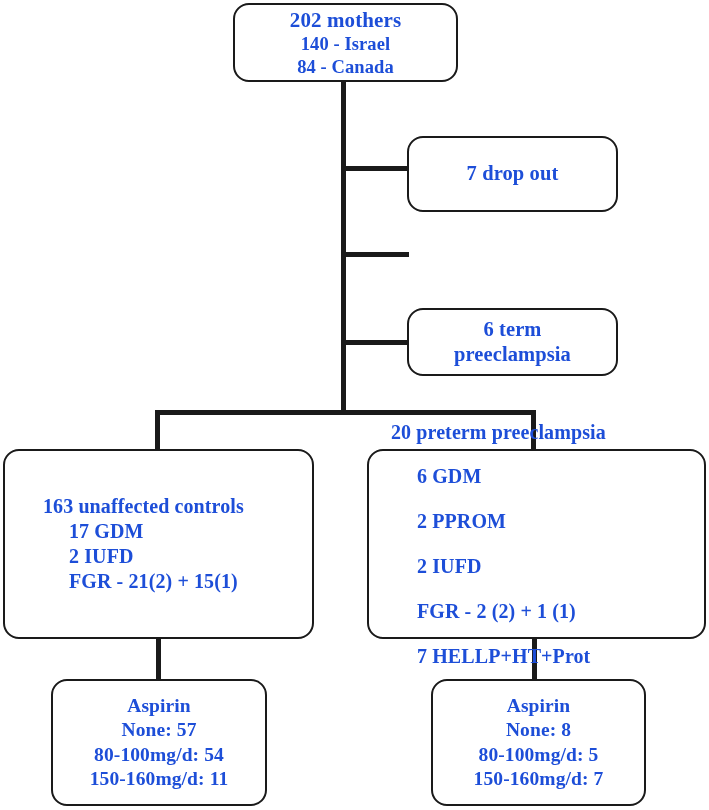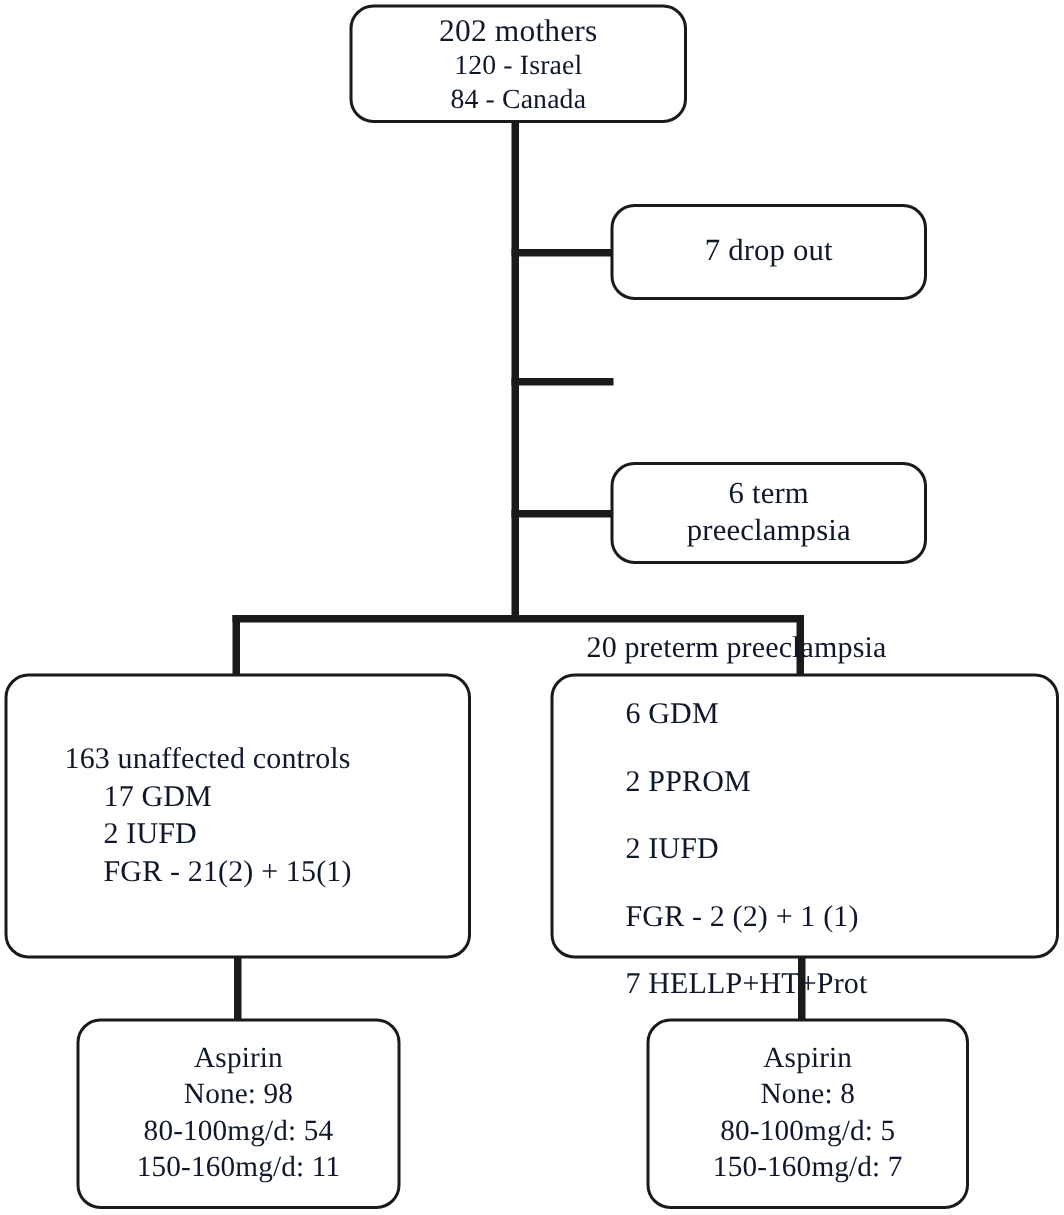--- a/index.html
+++ b/index.html
@@ -20,22 +20,22 @@
     box-sizing: border-box;
     border: 2.2px solid #1a1a1a;
     border-radius: 16px;
     background: #ffffff;
     display: flex;
     flex-direction: column;
     justify-content: center;
     z-index: 3;
   }
   .node .line {
-    font-weight: normal;
-    color: #0f172a;
+    font-weight: bold;
+    color: #1d4ed8;
     letter-spacing: 0.1px;
     line-height: 1.24;
     white-space: pre;
   }
   .center .line { text-align: center; }
   .leftalign {
     align-items: flex-start;
   }
   .leftalign .line { text-align: left; }
 
@@ -43,21 +43,21 @@
   .conn {
     position: absolute;
     background: #1a1a1a;
     z-index: 1;
   }
   .vline { width: 5px; }
   .hline { height: 5px; }
 
   
   #node-top        { left: 233px;  top: 3px;   width: 225px; height: 79px;  }
-  #node-dropout    { left: 407px;  top: 136px; width: 211px; height: 64px;  }
+  #node-dropout    { left: 407px;  top: 136px; width: 211px; height: 76px;  }
   #node-lostfetus  { left: 407px;  top: 221px; width: 211px; height: 67px;  }
   #node-termpre    { left: 407px;  top: 308px; width: 211px; height: 68px;  }
   #node-controls   { left: 3px;    top: 449px; width: 311px; height: 190px; }
   #node-preterm    { left: 367px;  top: 449px; width: 339px; height: 190px; }
   #node-aspirin-l  { left: 51px;   top: 679px; width: 216px; height: 127px; }
   #node-aspirin-r  { left: 431px;  top: 679px; width: 215px; height: 127px; }
 
   #node-top .line       { font-size: 21px; }
   #node-top .line.sub   { font-size: 18.5px; }
   #node-dropout .line   { font-size: 20.5px; }
@@ -96,21 +96,21 @@
   <div class="conn hline" id="stub-2"></div>
   <div class="conn hline" id="stub-3"></div>
   <div class="conn hline" id="splitbar"></div>
   <div class="conn vline" id="drop-left"></div>
   <div class="conn vline" id="drop-right"></div>
   <div class="conn vline" id="conn-asp-l"></div>
   <div class="conn vline" id="conn-asp-r"></div>
 
   <div class="node center" id="node-top">
     <div class="line">202 mothers</div>
-    <div class="line sub">120 - Israel</div>
+    <div class="line sub">140 - Israel</div>
     <div class="line sub">84 - Canada</div>
   </div>
 
   <div class="node center" id="node-dropout">
     <div class="line">7 drop out</div>
   </div>
 
 
   <div class="node center" id="node-termpre">
     <div class="line">6 term</div>
@@ -128,21 +128,21 @@
     <div class="line">20 preterm preeclampsia</div>
     <div class="line indent">6 GDM</div>
     <div class="line indent">2 PPROM</div>
     <div class="line indent">2 IUFD</div>
     <div class="line indent">FGR - 2 (2) + 1 (1)</div>
     <div class="line indent">7 HELLP+HT+Prot</div>
   </div>
 
   <div class="node center" id="node-aspirin-l">
     <div class="line">Aspirin</div>
-    <div class="line">None: 98</div>
+    <div class="line">None: 57</div>
     <div class="line">80-100mg/d: 54</div>
     <div class="line">150-160mg/d: 11</div>
   </div>
 
   <div class="node center" id="node-aspirin-r">
     <div class="line">Aspirin</div>
     <div class="line">None: 8</div>
     <div class="line">80-100mg/d: 5</div>
     <div class="line">150-160mg/d: 7</div>
   </div>

